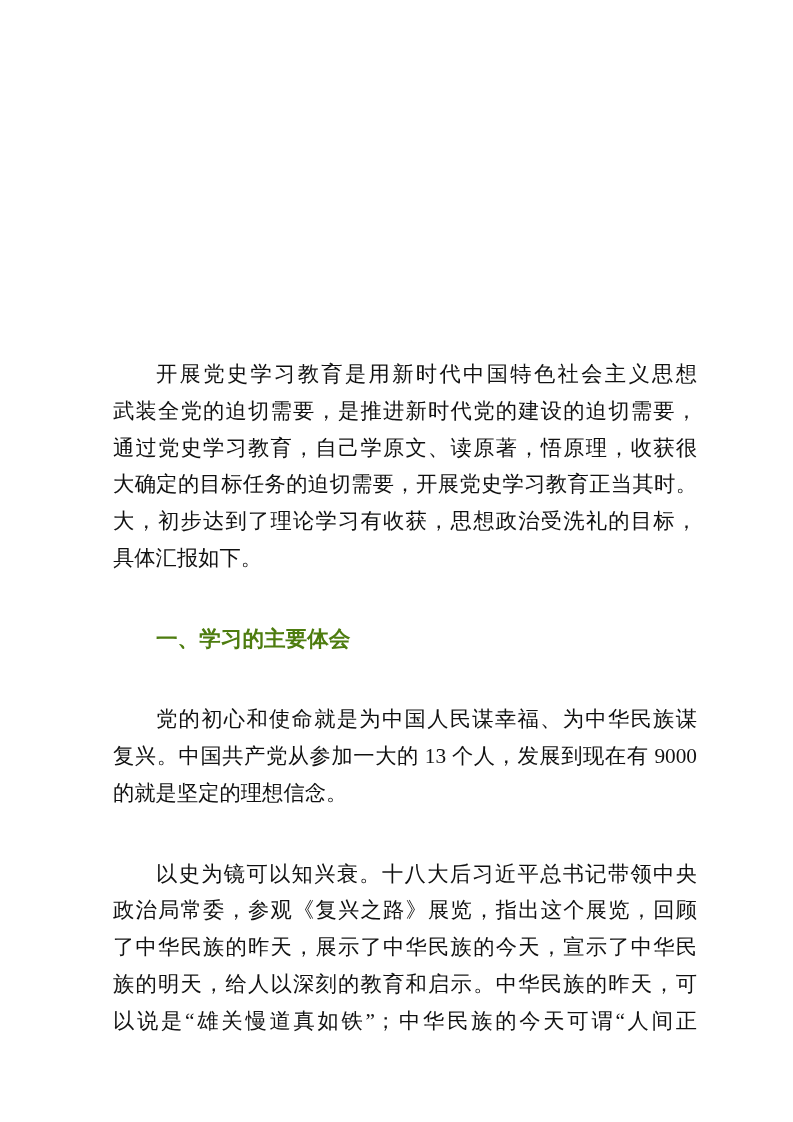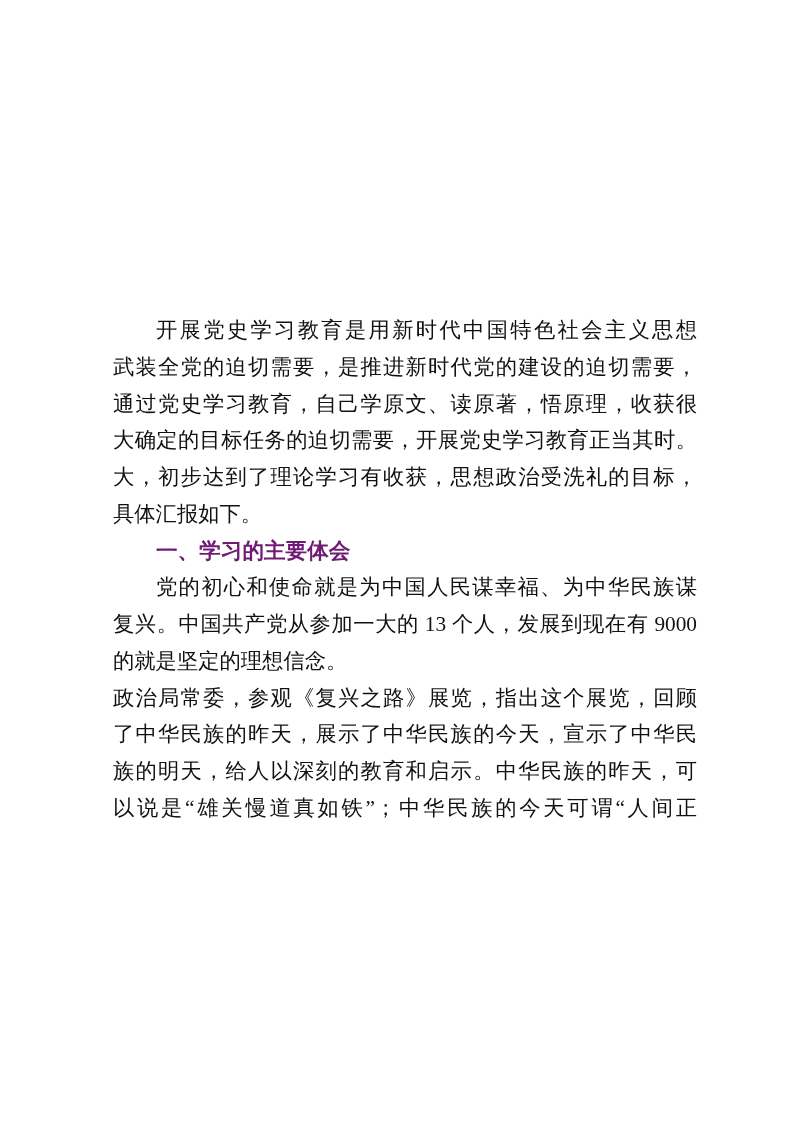--- a/index.html
+++ b/index.html
@@ -46,43 +46,45 @@
     text-align-last: justify;
     text-justify: inter-character;
     white-space: normal;
   }
   .line.no-justify {
     text-align: right;
     text-align-last: left;
   }
   .line.indent {
     text-indent: 43px;
+    margin-top: 44px;
   }
   .line.heading {
     font-family: "DejaVu Sans", "Liberation Sans", sans-serif;
     font-weight: bold;
     font-size: 21.6px;
-    color: #701a75;
+    color: #4d7c0f;
     text-align: left;
     text-align-last: left;
   }
 </style>
 </head>
 <body>
 
 <div class="page">
   <div class="doc-body" id="doc-body">
       <div class="line indent">开展党史学习教育是用新时代中国特色社会主义思想</div>
       <div class="line">武装全党的迫切需要，是推进新时代党的建设的迫切需要，</div>
       <div class="line">通过党史学习教育，自己学原文、读原著，悟原理，收获很</div>
       <div class="line">大确定的目标任务的迫切需要，开展党史学习教育正当其时。</div>
       <div class="line">大，初步达到了理论学习有收获，思想政治受洗礼的目标，</div>
       <div class="line no-justify">具体汇报如下。</div>
       <div class="line indent no-justify heading">一、学习的主要体会</div>
       <div class="line indent">党的初心和使命就是为中国人民谋幸福、为中华民族谋</div>
       <div class="line">复兴。中国共产党从参加一大的 13 个人，发展到现在有 9000</div>
       <div class="line no-justify">的就是坚定的理想信念。</div>
+      <div class="line indent">以史为镜可以知兴衰。十八大后习近平总书记带领中央</div>
       <div class="line">政治局常委，参观《复兴之路》展览，指出这个展览，回顾</div>
       <div class="line">了中华民族的昨天，展示了中华民族的今天，宣示了中华民</div>
       <div class="line">族的明天，给人以深刻的教育和启示。中华民族的昨天，可</div>
       <div class="line">以说是“雄关慢道真如铁”；中华民族的今天可谓“人间正</div>
     </div>
 </div>
 
 </body></html>

